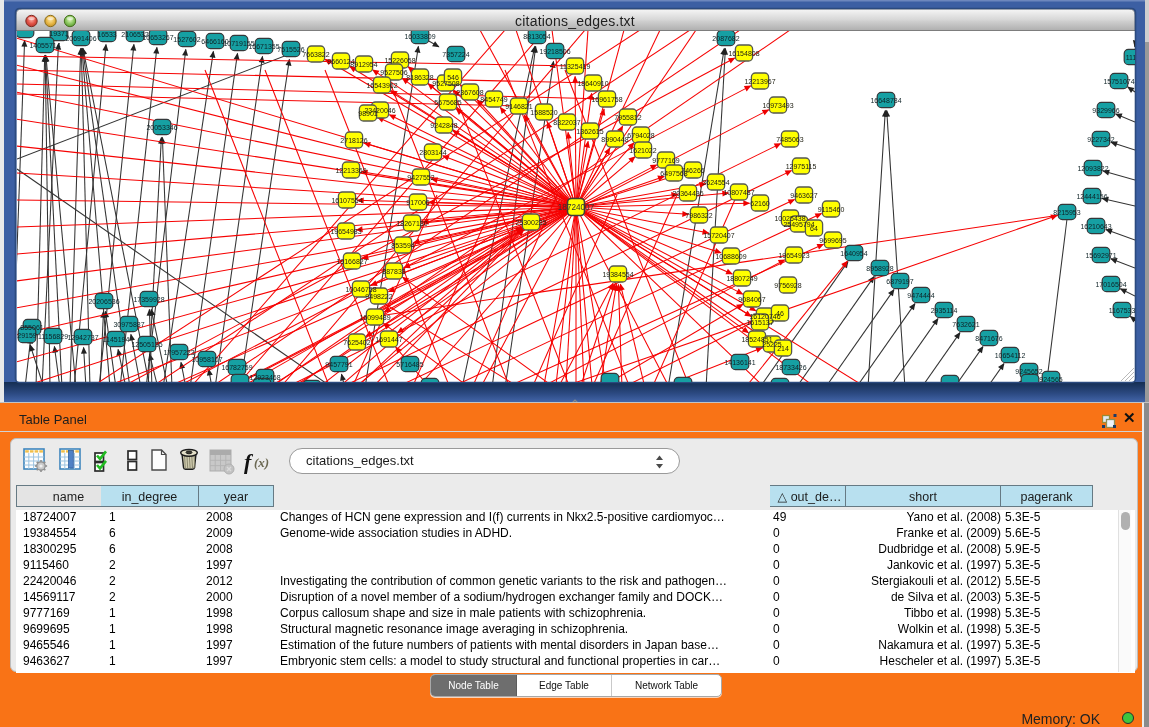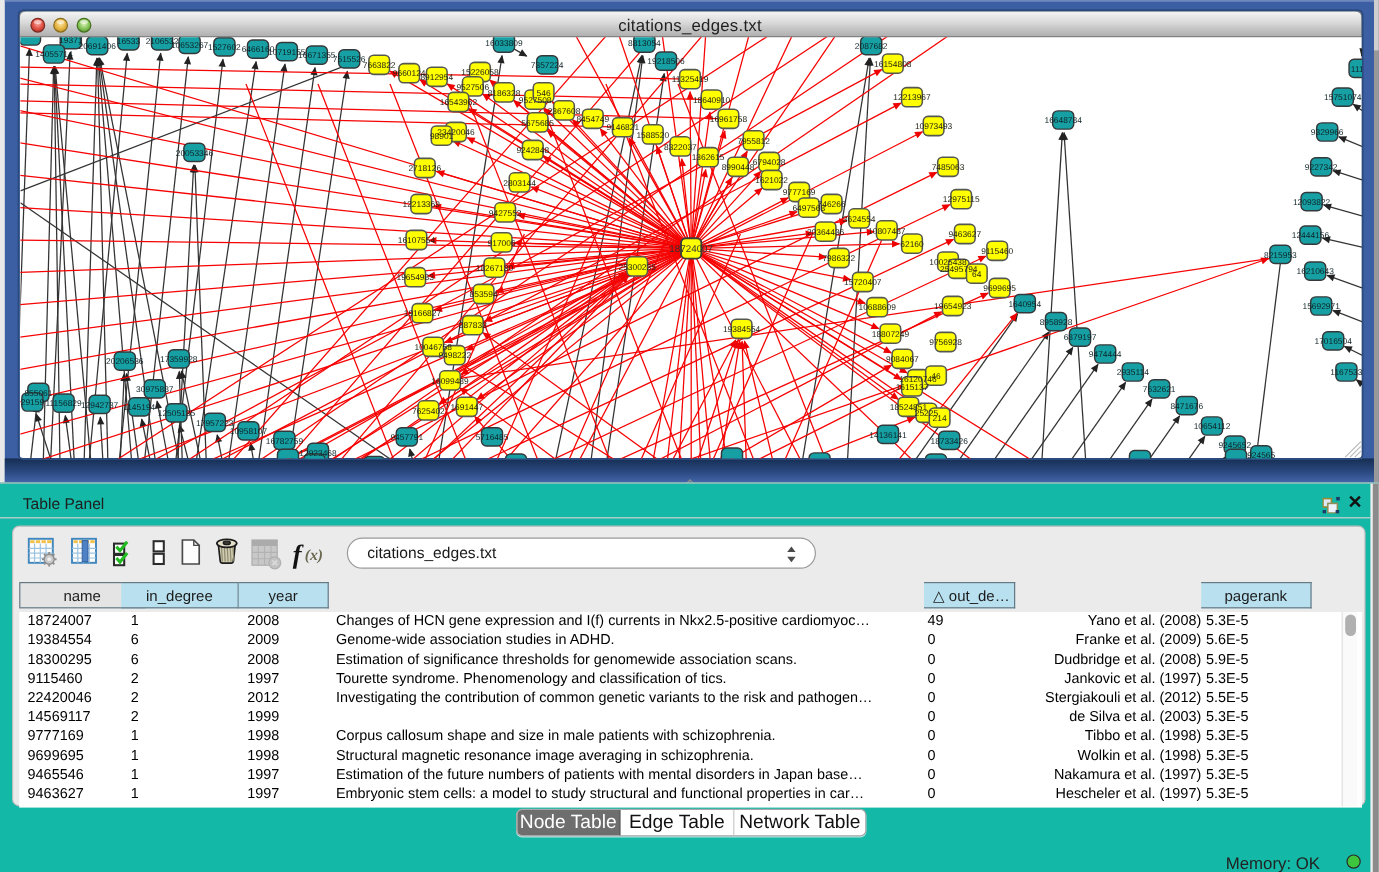--- a/index.html
+++ b/index.html
@@ -1,16 +1,16 @@
 <!DOCTYPE html>
 <html><head><meta charset="utf-8">
 <style>
 *{margin:0;padding:0;box-sizing:border-box}
 body{width:1149px;height:727px;font-family:"Liberation Sans",sans-serif;background:#e6e6e6;overflow:hidden;position:relative}
-#panel{position:absolute;left:0;top:402px;width:1149px;height:325px;background:#14b8a6;border-top:1px solid #c4c4c4}
+#panel{position:absolute;left:0;top:402px;width:1149px;height:325px;background:#f97316;border-top:1px solid #c4c4c4}
 #ptitle{position:absolute;left:19px;top:9px;font-size:13px;color:#1e1e1e}
 #pfloat{position:absolute;left:1102px;top:11px;width:15px;height:14px}
 #pclose{position:absolute;left:1123px;top:6px;font-size:15px;font-weight:bold;color:#111}
 #inner{position:absolute;left:10px;top:35px;width:1128px;height:234px;background:#ebebeb;border:1px solid #bdbdbd;border-radius:6px}
 #dd{position:absolute;left:278px;top:9px;width:391px;height:26px;background:#fff;border:1px solid #9a9a9a;border-radius:13px;font-size:13px;color:#1a1a1a;line-height:24px;padding-left:16px}
 #hdr{position:absolute;left:5px;top:46px;width:1119px;height:22px;font-size:12.5px;color:#1c1c1c}
 #hdr span{position:absolute;top:0;height:22px;line-height:22px;text-align:center;background:#b8e0ef;border:1px solid #667a84;border-left:none}
 #hdr .h0{left:0;width:105px;border-left:1px solid #667a84;background:#e4e4e4}
 #hdr .h1{left:85px;width:98px}
 #hdr .h2{left:183px;width:75px}
@@ -19,21 +19,21 @@
 #hdr .h5{left:830px;width:155px}
 #hdr .h6{left:985px;width:92px}
 #rows{position:absolute;left:5px;top:71px;width:1119px;height:163px;background:#fff;font-size:12px;color:#000}
 .tr{position:relative;height:16px;line-height:15px;white-space:nowrap}
 .tr span{position:absolute;top:0}
 .c0{left:7px}.c1{left:93px}.c2{left:190px}.c3{left:264px}.c4{left:757px}
 .c5{left:830px;width:155px;text-align:right}.c6{left:989px}
 #sb{position:absolute;left:1107px;top:71px;width:13px;height:162px;background:#fafafa;border-left:1px solid #e0e0e0}
 #thumb{position:absolute;left:2px;top:2px;width:9px;height:18px;background:#b0b0b0;border-radius:5px}
 #tabs{position:absolute;left:430px;top:271px;height:23px;border:1px solid #a8a8a8;border-radius:5px;background:#fff;overflow:hidden;white-space:nowrap;box-shadow:0 1px 0 rgba(255,255,255,.7)}
-#tabs span{display:inline-block;height:23px;line-height:22px;font-size:16px;color:#111;text-align:center;border-right:1px solid #c9c9c9;vertical-align:top}
+#tabs span{display:inline-block;height:23px;line-height:22px;font-size:10px;color:#111;text-align:center;border-right:1px solid #c9c9c9;vertical-align:top}
 #tabs .t0{width:86px}#tabs .t1{width:95px}#tabs .t2{width:109px}
 #tabs .sel{background:#6e6e6e;color:#fff;border-right:1px solid #5c5c5c}
 #tabs span:last-child{border-right:none}
 #mem{position:absolute;right:49px;top:308px;font-size:14px;color:#222}
 #dot{position:absolute;right:15px;top:309px;width:12px;height:12px;border-radius:7px;background:#3ec53e;border:1.5px solid #2b2b2b}
 </style></head>
 <body>
 <svg width="1149" height="405" viewBox="0 0 1149 405" xmlns="http://www.w3.org/2000/svg" style="display:block">
 <defs>
 <linearGradient id="tb" x1="0" y1="0" x2="0" y2="1">
@@ -678,20 +678,21 @@
     <svg width="9" height="14" viewBox="0 0 9 14" style="position:absolute;right:15px;top:6px">
           <path d="M4.5,0.5 L8,5 H1 z" fill="#4a4a4a"></path>
           <path d="M4.5,13.5 L8,9 H1 z" fill="#4a4a4a"></path>
         </svg>
   </div>
   <div id="hdr">
    <span class="h0">name</span>
         <span class="h1">in_degree</span>
         <span class="h2">year</span>
         <span class="h4">△ out_de…</span>
+        <span class="h5">short</span>
    <span class="h6">pagerank</span>
   </div>
   <div id="rows">
 <div class="tr">
           <span class="c0">18724007</span>
           <span class="c1">1</span>
           <span class="c2">2008</span>
           <span class="c3">Changes of HCN gene expression and I(f) currents in Nkx2.5-positive cardiomyoc…</span>
           <span class="c4">49</span>
           <span class="c5">Yano et al. (2008)</span>
@@ -703,47 +704,46 @@
           <span class="c2">2009</span>
           <span class="c3">Genome-wide association studies in ADHD.</span>
           <span class="c4">0</span>
           <span class="c5">Franke et al. (2009)</span>
           <span class="c6">5.6E-5</span>
         </div>
 <div class="tr">
           <span class="c0">18300295</span>
           <span class="c1">6</span>
           <span class="c2">2008</span>
-          <span class="c3">Estimation of significance thresholds for genomewide association scans.</span>
           <span class="c4">0</span>
           <span class="c5">Dudbridge et al. (2008)</span>
           <span class="c6">5.9E-5</span>
         </div>
 <div class="tr">
           <span class="c0">9115460</span>
           <span class="c1">2</span>
           <span class="c2">1997</span>
-          <span class="c3">Tourette syndrome. Phenomenology and classification of tics.</span>
           <span class="c4">0</span>
           <span class="c5">Jankovic et al. (1997)</span>
           <span class="c6">5.3E-5</span>
         </div>
 <div class="tr">
           <span class="c0">22420046</span>
           <span class="c1">2</span>
           <span class="c2">2012</span>
           <span class="c3">Investigating the contribution of common genetic variants to the risk and pathogen…</span>
           <span class="c4">0</span>
           <span class="c5">Stergiakouli et al. (2012)</span>
           <span class="c6">5.5E-5</span>
         </div>
 <div class="tr">
           <span class="c0">14569117</span>
           <span class="c1">2</span>
-          <span class="c2">1999</span>
+          <span class="c2">2000</span>
+          <span class="c3">Disruption of a novel member of a sodium/hydrogen exchanger family and DOCK…</span>
           <span class="c4">0</span>
           <span class="c5">de Silva et al. (2003)</span>
           <span class="c6">5.3E-5</span>
         </div>
 <div class="tr">
           <span class="c0">9777169</span>
           <span class="c1">1</span>
           <span class="c2">1998</span>
           <span class="c3">Corpus callosum shape and size in male patients with schizophrenia.</span>
           <span class="c4">0</span>

